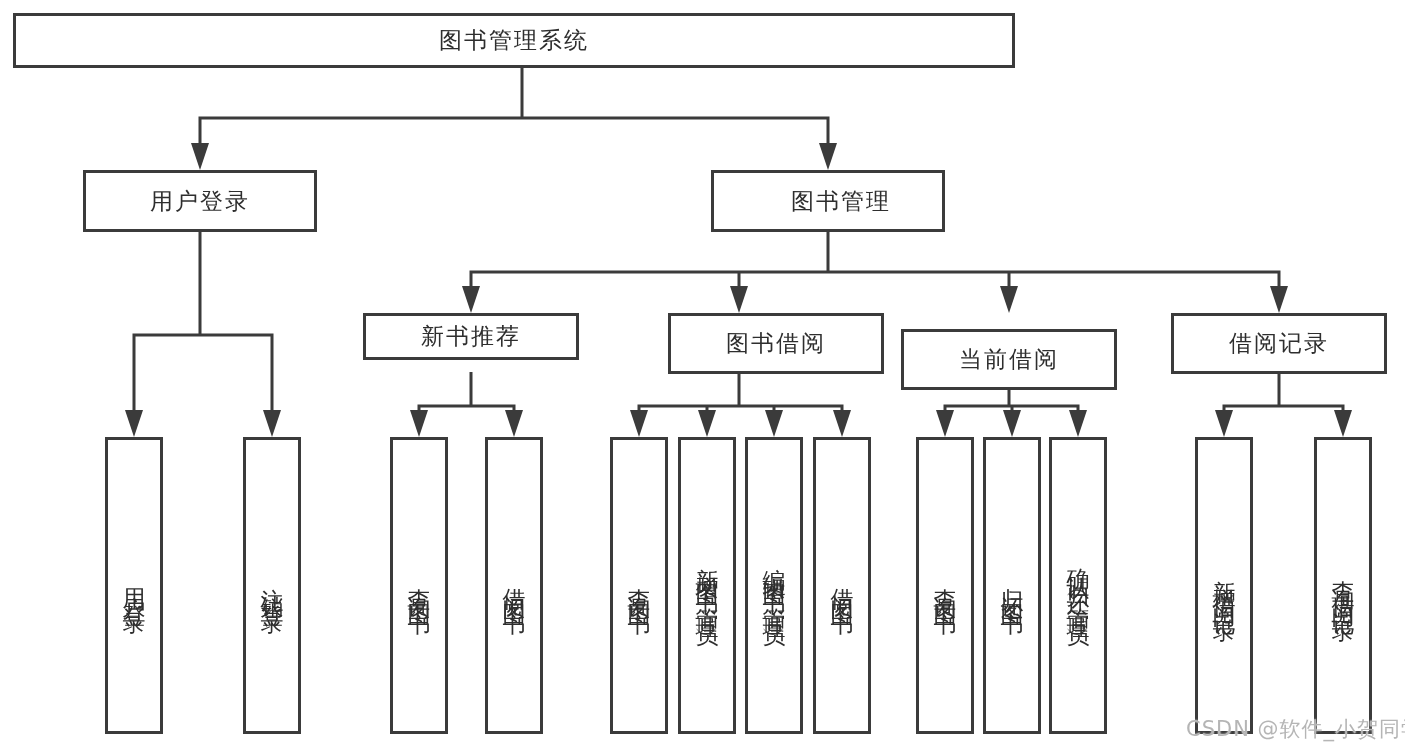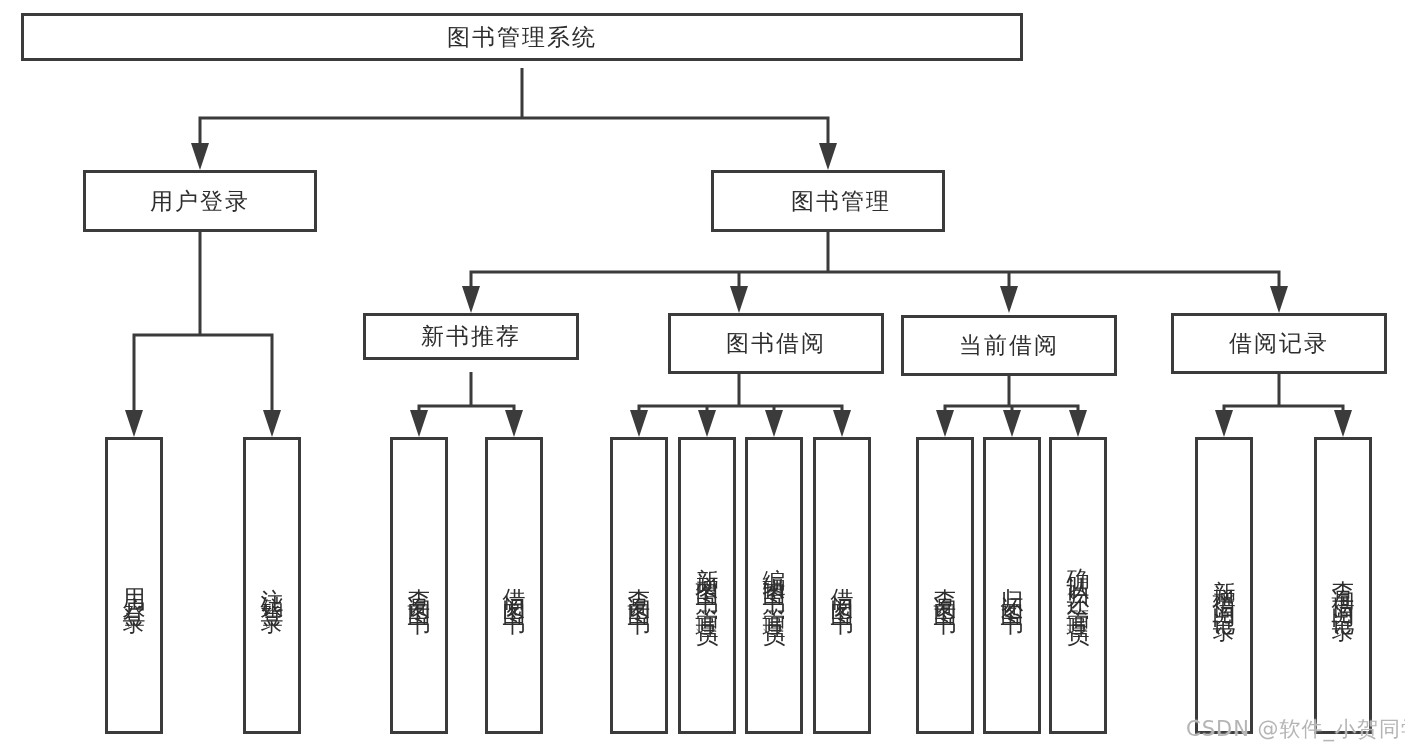--- a/index.html
+++ b/index.html
@@ -82,38 +82,38 @@
         M765,410 h18 L774,437 Z
         M833,410 h18 L842,437 Z
         M936,410 h18 L945,437 Z
         M1003,410 h18 L1012,437 Z
         M1069,410 h18 L1078,437 Z
         M1215,410 h18 L1224,437 Z
         M1334,410 h18 L1343,437 Z"></path>
     </g>
   </svg>
 
-  <div class="node" style="left:21px; top:13px; width:1002px; height:48px;">
+  <div class="node" style="left:13px; top:13px; width:1002px; height:55px;">
     <span class="hlabel">图书管理系统</span>
   </div>
 
   <div class="node" style="left:83px; top:170px; width:234px; height:62px;">
     <span class="hlabel">用户登录</span>
   </div>
   <div class="node" style="left:711px; top:170px; width:234px; height:62px;padding-left:26px;">
     <span class="hlabel">图书管理</span>
   </div>
 
   <div class="node" style="left:363px; top:313px; width:216px; height:47px;">
     <span class="hlabel">新书推荐</span>
   </div>
   <div class="node" style="left:668px; top:313px; width:216px; height:61px;">
     <span class="hlabel">图书借阅</span>
   </div>
-  <div class="node" style="left:901px; top:315px; width:216px; height:61px;">
+  <div class="node" style="left:901px; top:329px; width:216px; height:61px;">
     <span class="hlabel">当前借阅</span>
   </div>
   <div class="node" style="left:1171px; top:313px; width:216px; height:61px;">
     <span class="hlabel">借阅记录</span>
   </div>
 
   <div class="node leaf" style="left:105px; top:437px; width:58px; height:297px;">
     <span class="vtext">用户登录</span>
   </div>
   <div class="node leaf" style="left:243px; top:437px; width:58px; height:297px;">

